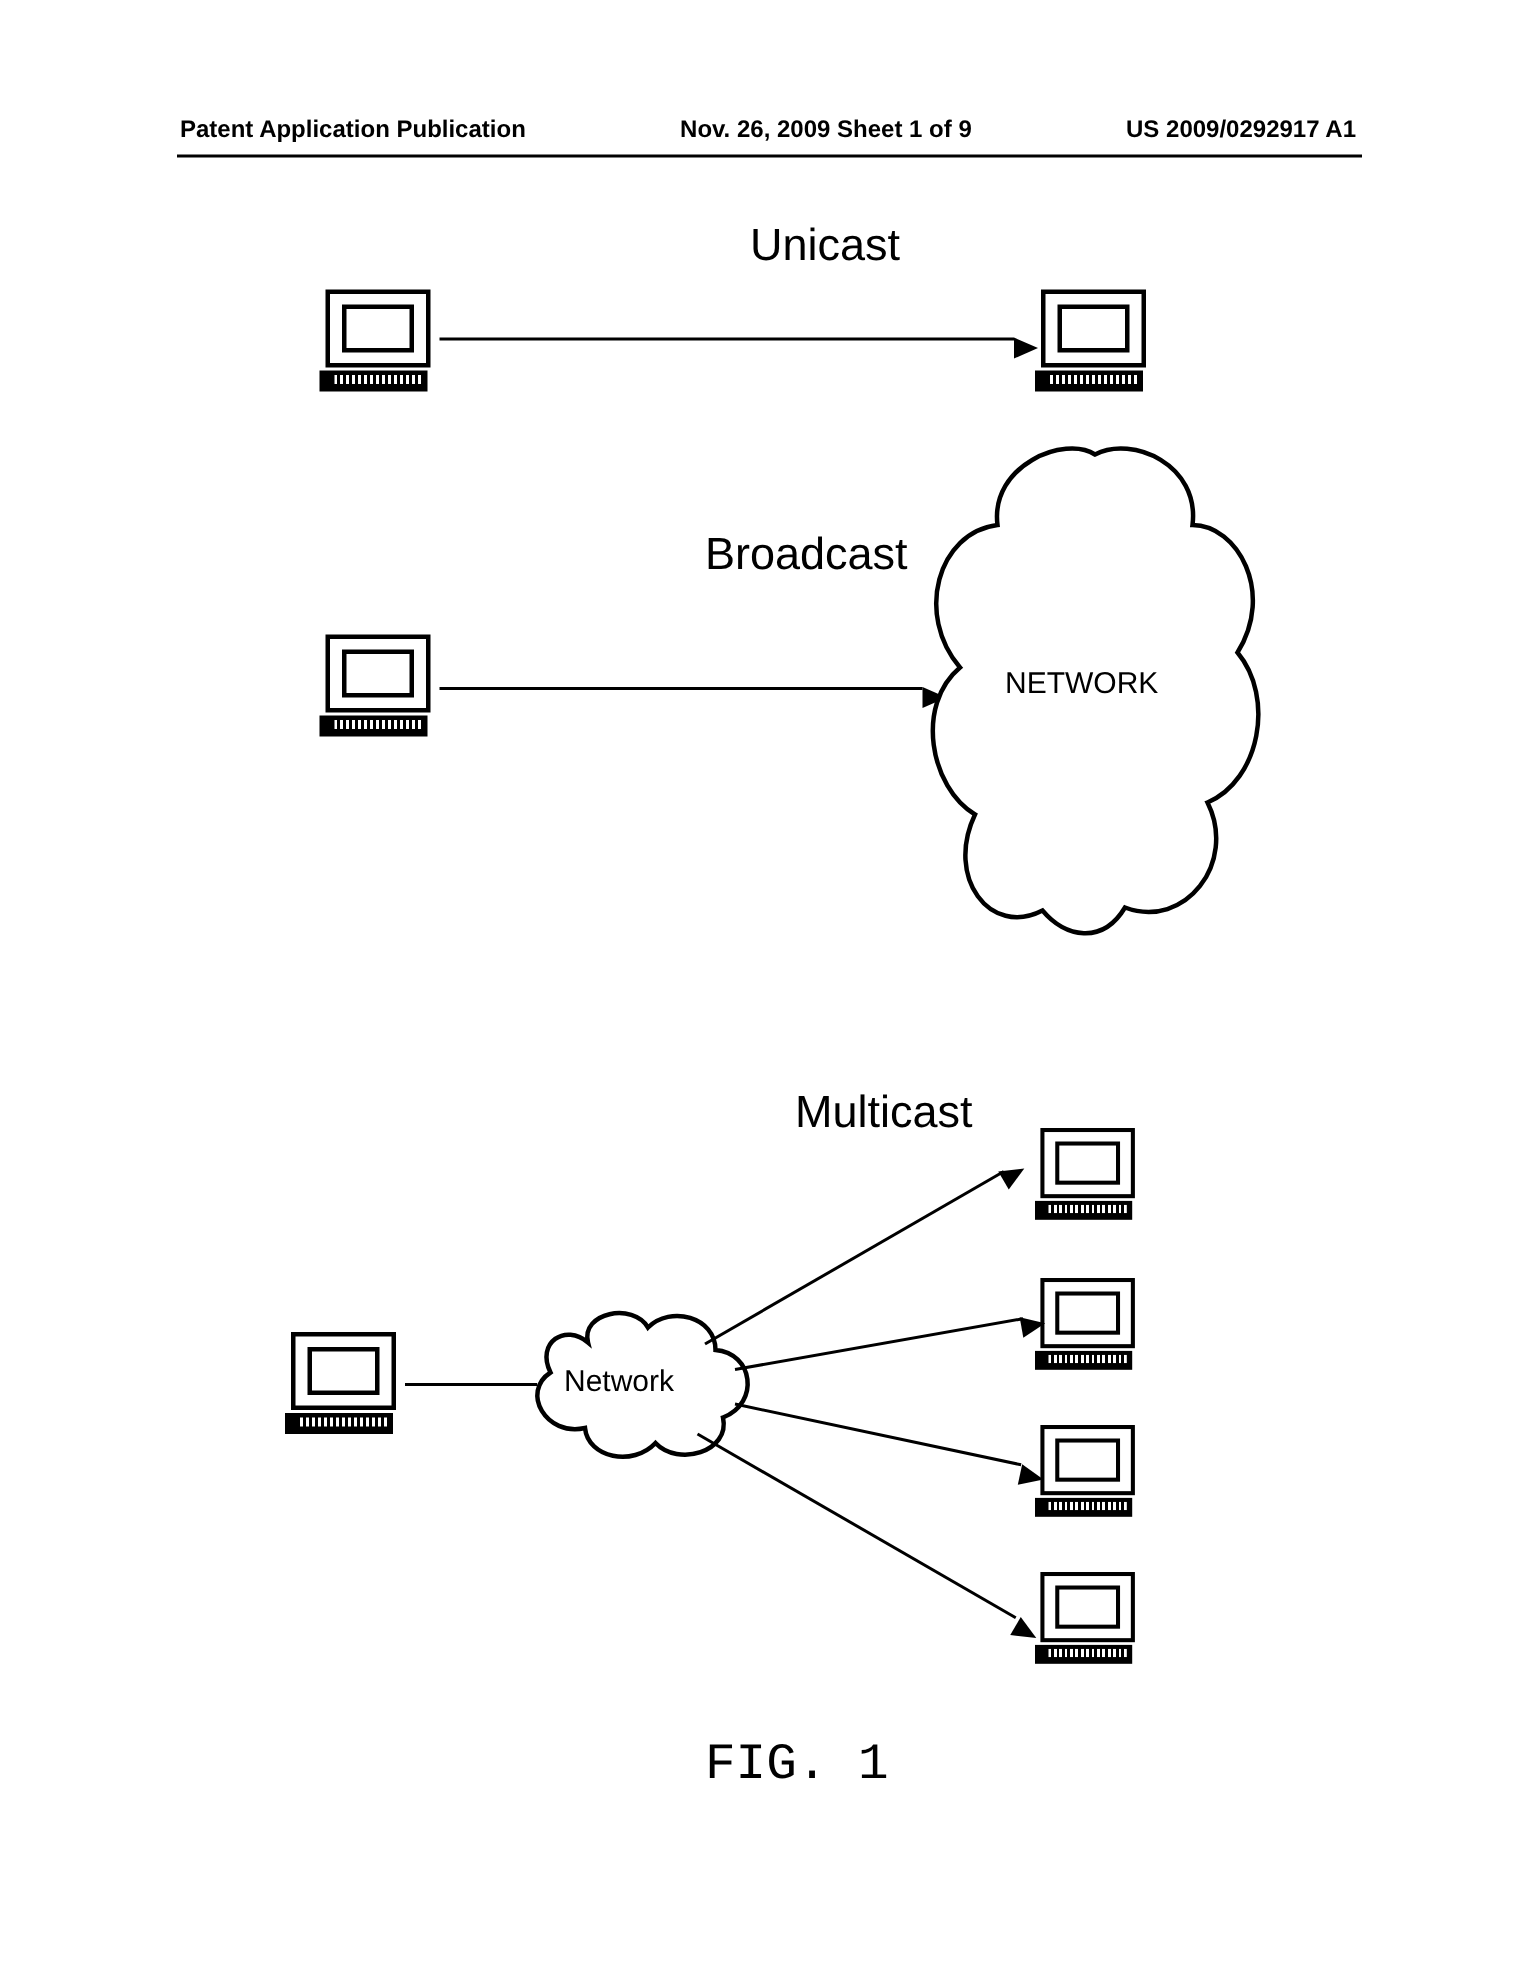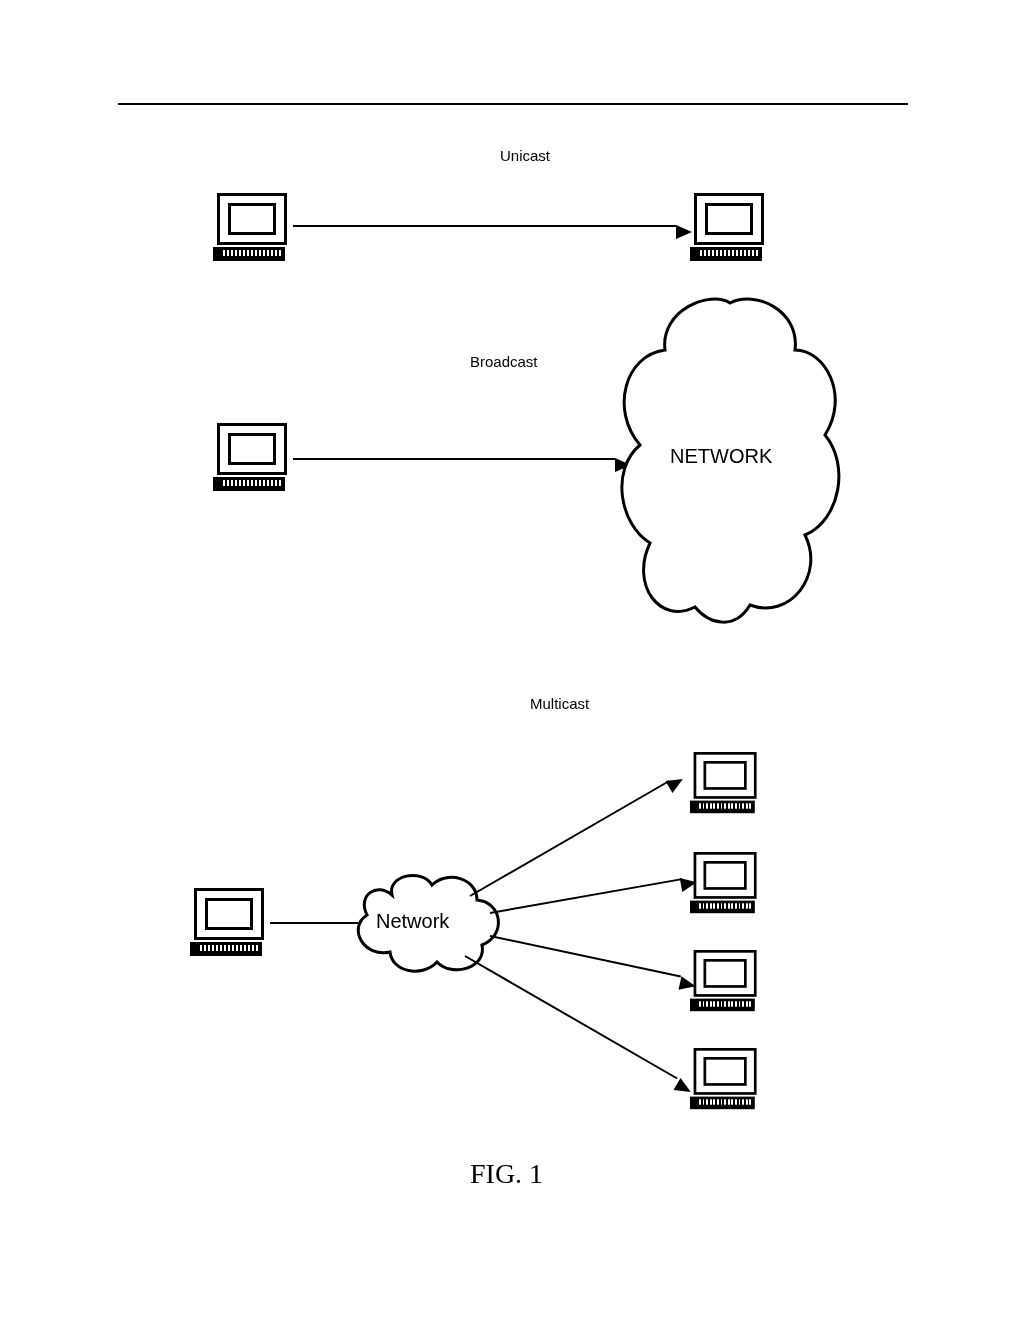--- a/index.html
+++ b/index.html
@@ -29,27 +29,27 @@
   .header-rule {
     position: absolute;
     top: 103px;
     left: 118px;
     width: 790px;
     height: 2px;
     background: #000;
   }
   .title {
     position: absolute;
-    font-size: 15px;
+    font-size: 30px;
     font-family: Arial, sans-serif;
   }
   .fig-caption {
     position: absolute;
-    font-size: 28px;
-    font-family: Liberation Serif, serif;
+    font-size: 34px;
+    font-family: Liberation Mono, monospace;
     left: 470px;
     top: 1158px;
     text-align: center;
   }
 
   
   .computer {
     position: absolute;
     width: 78px;
     height: 70px;
@@ -124,20 +124,25 @@
     left: 670px; top: 445px;
   }
 
   svg { overflow: visible; }
 </style>
 </head>
 <body>
 
 <div class="page">
 
+  <div class="header">
+    <span>Patent Application Publication</span>
+    <span>Nov. 26, 2009  Sheet 1 of 9</span>
+    <span>US 2009/0292917 A1</span>
+  </div>
   <div class="header-rule"></div>
 
   <div class="title" style="left:500px; top:147px;">Unicast</div>
 
   <div class="computer" style="left:213px; top:193px;">
     <div class="monitor-outer">
         <div class="monitor-inner"></div>
       </div>
     <div class="keyboard"></div>
   </div>
@@ -173,21 +178,21 @@
                C 210 280, 175 325, 135 310
                C 120 335, 95 330, 80 312
                C 45 330, 15 290, 35 248
                C 5 230, -5 175, 25 150
                C -5 115, 10 60, 50 55
                C 45 15, 95 -5, 115 8 Z" fill="#fff" stroke="#000" stroke-width="3"></path>
     </svg>
   </div>
   <div class="cloud-label-big">NETWORK</div>
 
-  <div class="title" style="left:530px; top:695px;">Multicast</div>
+  <div class="title" style="left:530px; top:725px;">Multicast</div>
 
   <div class="computer" style="left:190px; top:888px;">
     <div class="monitor-outer">
         <div class="monitor-inner"></div>
       </div>
     <div class="keyboard"></div>
   </div>
 
   <div class="computer small" style="left:690px; top:752px;">
     <div class="monitor-outer">

